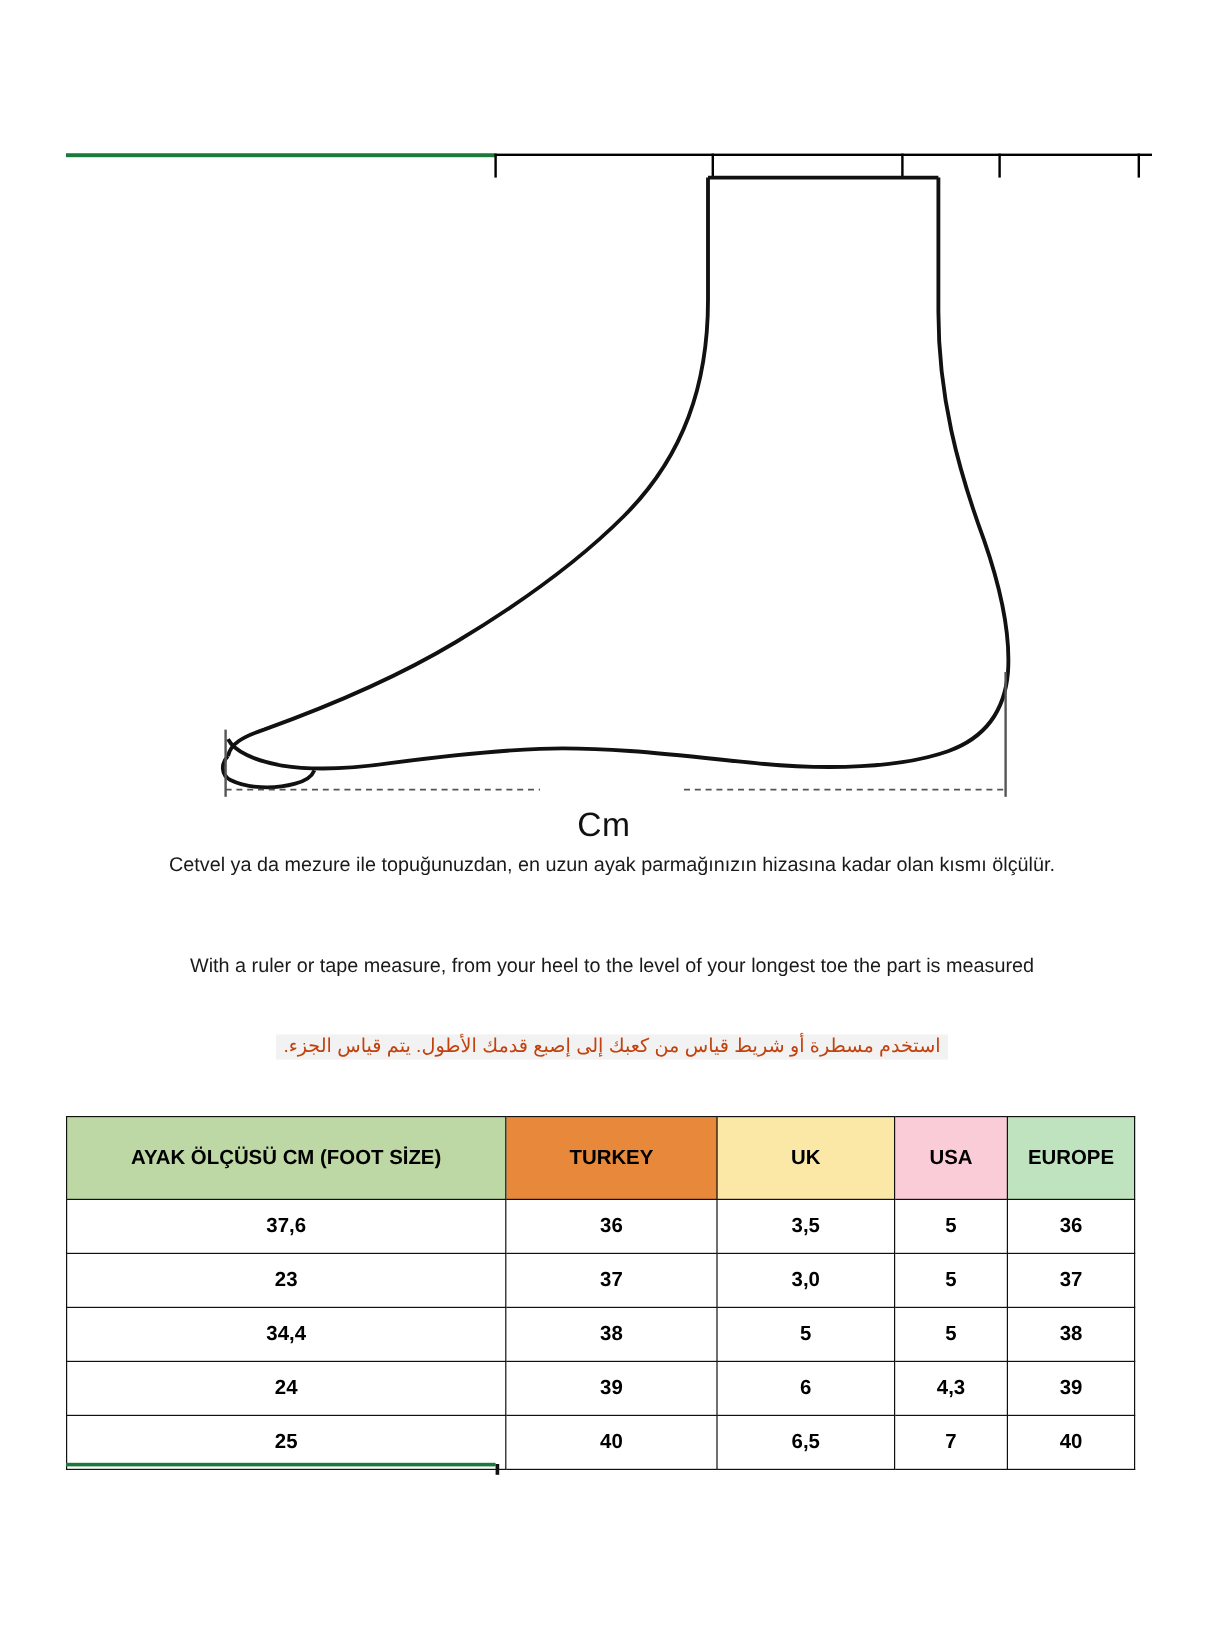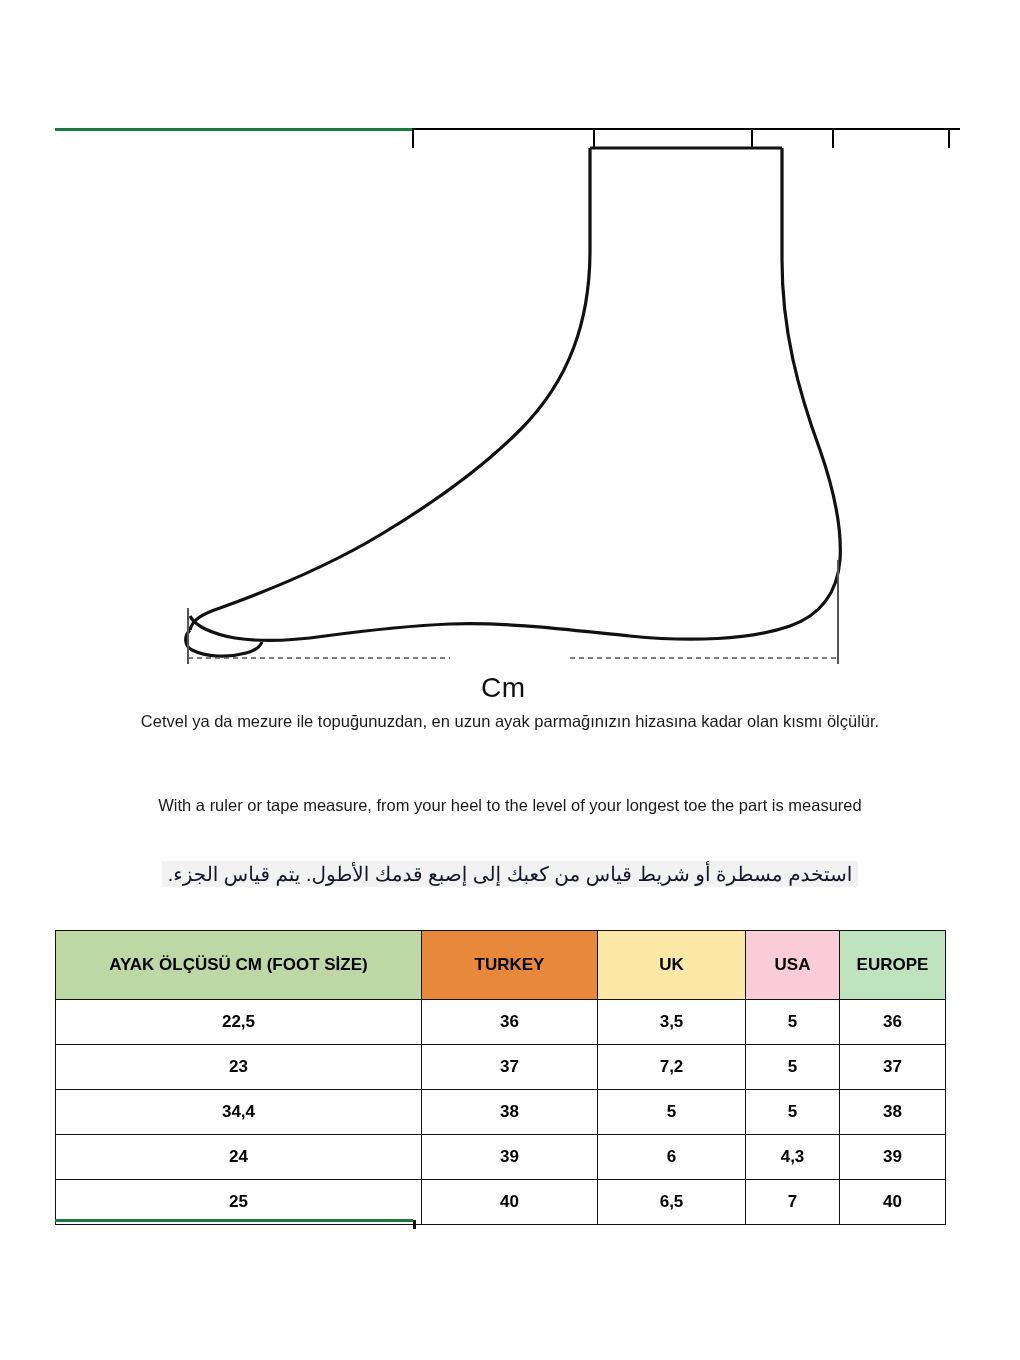--- a/index.html
+++ b/index.html
@@ -87,22 +87,22 @@
   .desc-tr { top: 710px; }
   .desc-en { top: 794px; }
 
   .desc-ar {
     position: absolute;
     left: 110px;
     width: 800px;
     top: 862px;
     text-align: center;
     direction: rtl;
-    font-size: 20px;
-    color: #0f172a;
+    font-size: 16px;
+    color: #c2410c;
   }
   .desc-ar span {
     background: #f2f2f2;
     padding: 2px 6px;
   }
 
   
   .table-zone {
     position: absolute;
     left: 55px;
@@ -221,30 +221,30 @@
         <tr>
           <th class="h-foot">AYAK ÖLÇÜSÜ CM (FOOT SİZE)</th>
           <th class="h-turkey">TURKEY</th>
           <th class="h-uk">UK</th>
           <th class="h-usa">USA</th>
           <th class="h-europe">EUROPE</th>
         </tr>
       </thead>
       <tbody>
         <tr>
-          <td>22,5</td>
+          <td>37,6</td>
           <td>36</td>
           <td>3,5</td>
           <td>5</td>
           <td>36</td>
         </tr>
         <tr>
           <td>23</td>
           <td>37</td>
-          <td>7,2</td>
+          <td>3,0</td>
           <td>5</td>
           <td>37</td>
         </tr>
         <tr>
           <td>34,4</td>
           <td>38</td>
           <td>5</td>
           <td>5</td>
           <td>38</td>
         </tr>

